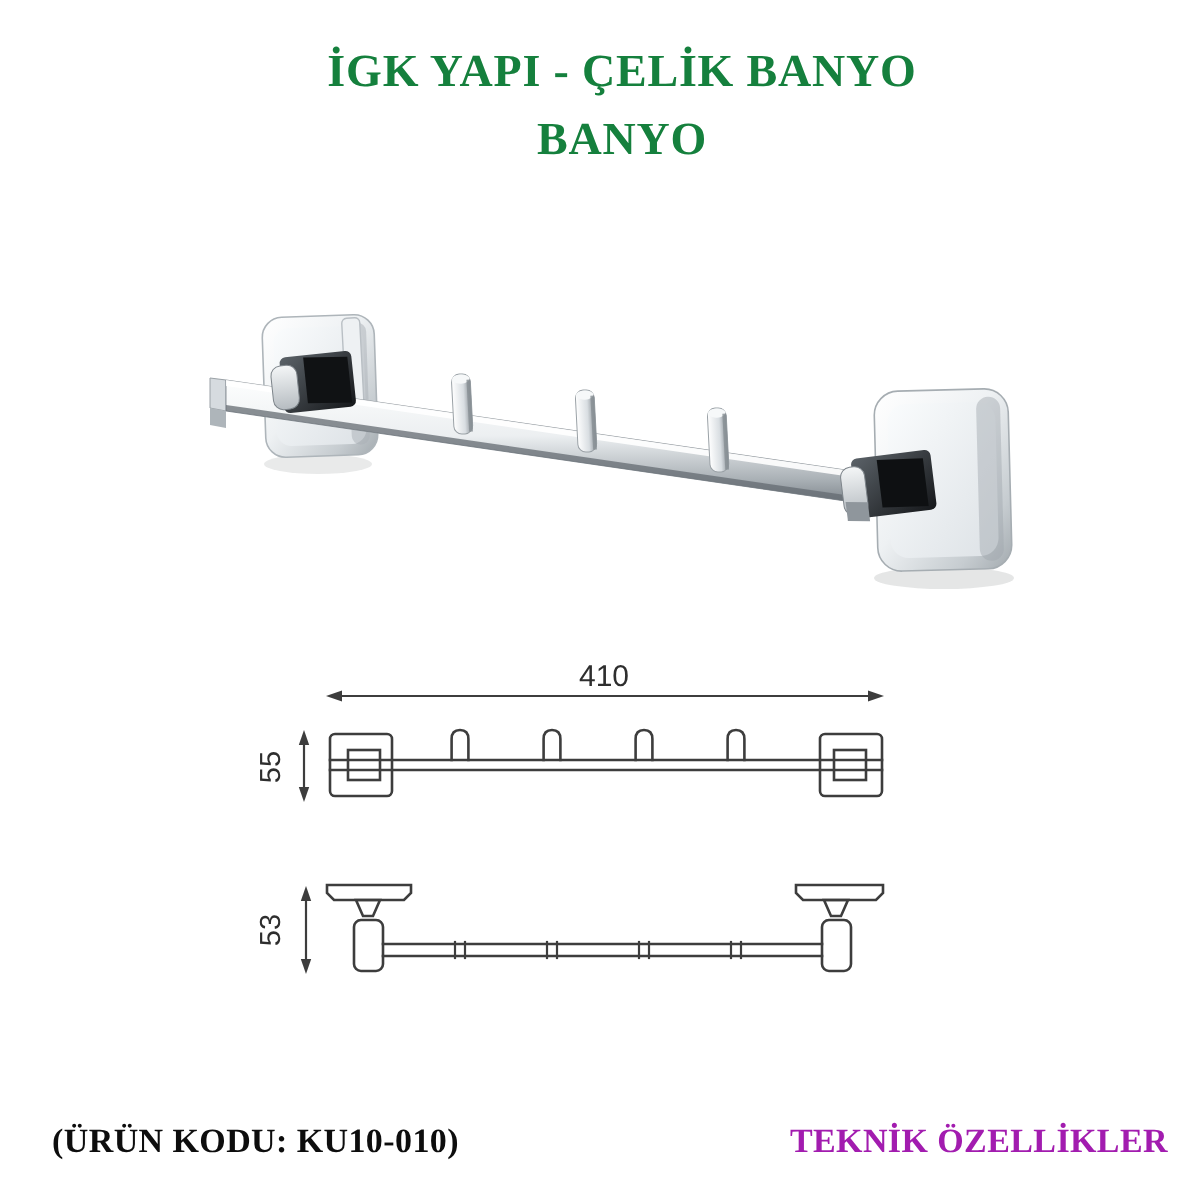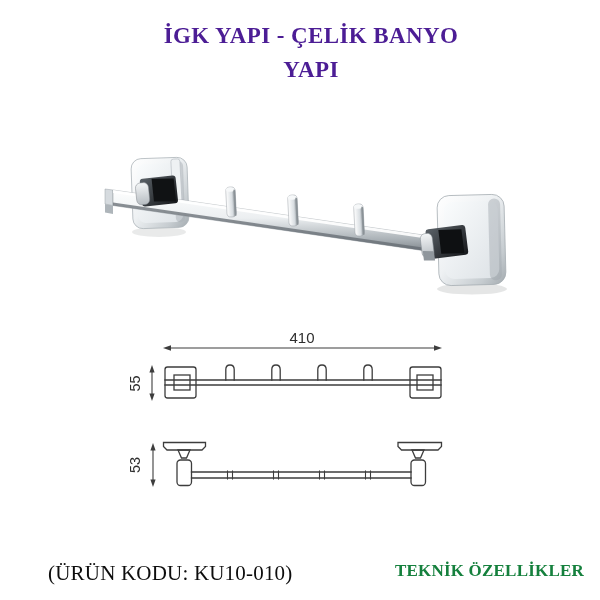--- a/index.html
+++ b/index.html
@@ -13,54 +13,54 @@
     color: #111111;
   }
   .title {
     position: absolute;
     top: 19px; left: 0; right: 0;
     text-align: center;
     font-weight: bold;
     font-size: 23px;
     line-height: 34px;
     letter-spacing: 0.4px;
-    color: #4c1d95;
+    color: #15803d;
     padding-left: 22px;
   }
   .photo-svg   { position: absolute; left: 95px;  top: 145px; }
   .drawing-svg { position: absolute; left: 100px; top: 320px; }
   .footer-left {
     position: absolute;
-    left: 48px; top: 561px;
-    font-weight: normal;
-    font-size: 21px;
+    left: 26px; top: 561px;
+    font-weight: bold;
+    font-size: 17px;
     letter-spacing: 0.2px;
     color: #0d0d0d;
   }
   .footer-right {
     position: absolute;
     right: 16px; top: 561px;
     font-weight: bold;
     font-size: 17px;
     letter-spacing: 0.2px;
-    color: #15803d;
+    color: #a21caf;
   }
   .dim-text {
     font-family: "Liberation Sans", sans-serif;
     fill: #2e2e2e;
   }
 </style>
 </head>
 <body>
 
 <div class="sheet">
 
   <div class="title">
     <div>İGK YAPI - ÇELİK BANYO</div>
-    <div>YAPI</div>
+    <div>BANYO</div>
   </div>
 
   <svg class="photo-svg" width="420" height="150" viewBox="0 0 420 150">
     <defs>
       <linearGradient id="gPlate" x1="0" y1="0" x2="1" y2="1">
         <stop offset="0" stop-color="#ffffff"></stop>
         <stop offset="0.45" stop-color="#eef1f3"></stop>
         <stop offset="0.8" stop-color="#c6ccd0"></stop>
         <stop offset="1" stop-color="#a3aaaf"></stop>
       </linearGradient>

